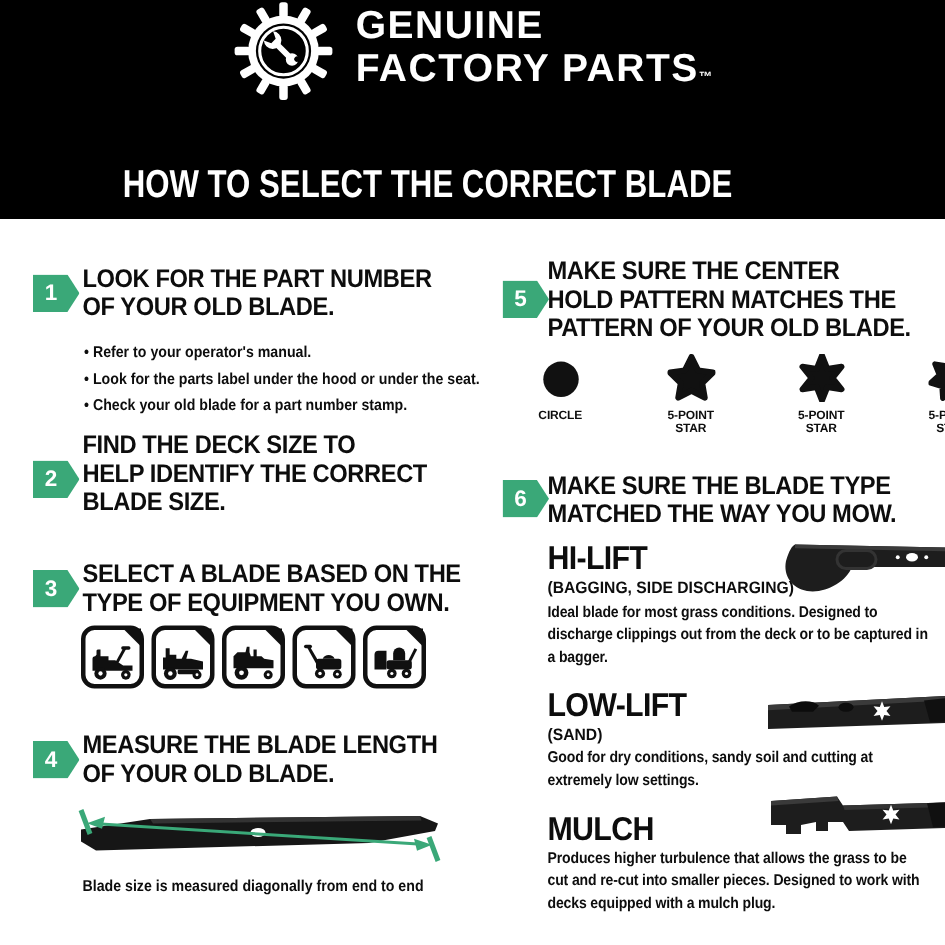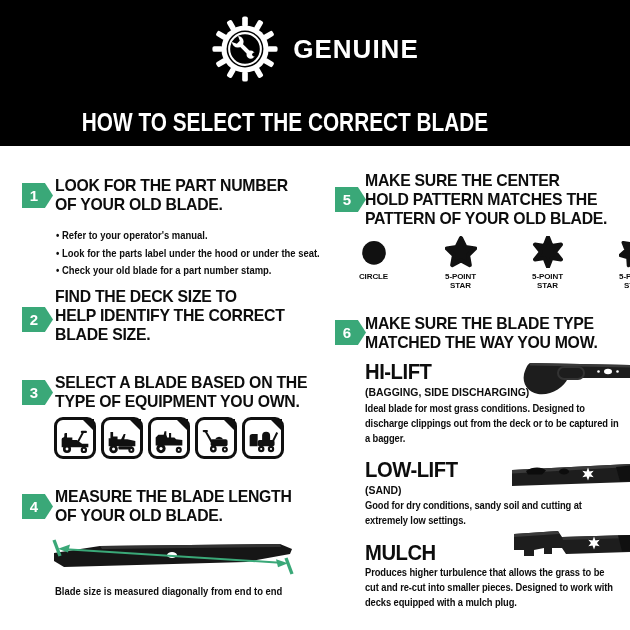--- a/index.html
+++ b/index.html
@@ -1,20 +1,20 @@
 <!DOCTYPE html>
 <html><head>
 <meta charset="utf-8">
 <style>
   html,body{margin:0;padding:0;background:#fff;}
   .poster{position:relative;width:630px;height:630px;background:#fff;overflow:hidden;
           font-family:"Liberation Sans",sans-serif;color:#0d0d0d;}
   
   .hdr{position:absolute;left:0;top:0;width:630px;height:98px;background:#000;
-       display:flex;align-items:center;justify-content:center;}
+       display:flex;align-items:flex-start;justify-content:center;}
   .logo-row{display:flex;align-items:center;gap:14px;}
   .brand{color:#fff;font-weight:700;font-size:26px;line-height:29px;letter-spacing:1px;}
   .tm{font-size:9px;vertical-align:baseline;letter-spacing:0;}
   
   .banner{position:absolute;left:0;top:98px;width:630px;height:48px;background:#000000;
           display:flex;align-items:center;justify-content:flex-start;padding-left:31px;}
   .banner-title{color:#fff;font-weight:700;font-size:26px;white-space:nowrap;
           display:inline-block;transform:scaleX(0.8);letter-spacing:0;}
   
   .badge{position:absolute;width:31px;height:25px;background:#3AA878;color:#fff;
@@ -79,20 +79,21 @@
         <circle cx="36" cy="36" r="16.8" fill="none" stroke="#fff" stroke-width="2.2"></circle>
         <g transform="rotate(-45 36 36)" fill="#fff">
           <path d="M31.4,21 A6.2,6.2 0 1 0 40.6,21 L38.2,26 L33.8,26 Z"></path>
           <rect x="33.9" y="29.5" width="4.2" height="12.5"></rect>
           <circle cx="36" cy="44.5" r="4.4"></circle>
           <circle cx="38.6" cy="46.8" r="1.9" fill="#000"></circle>
         </g>
       </svg>
       <div class="brand">
         <div>GENUINE</div>
+        <div><span>FACTORY PARTS</span><span class="tm">™</span></div>
       </div>
     </div>
   </div>
 
   <div class="banner">
     <span class="banner-title">HOW TO SELECT THE CORRECT BLADE</span>
   </div>
 
   <div class="badge" style="left:22px;top:183px">
       <span>1</span>

